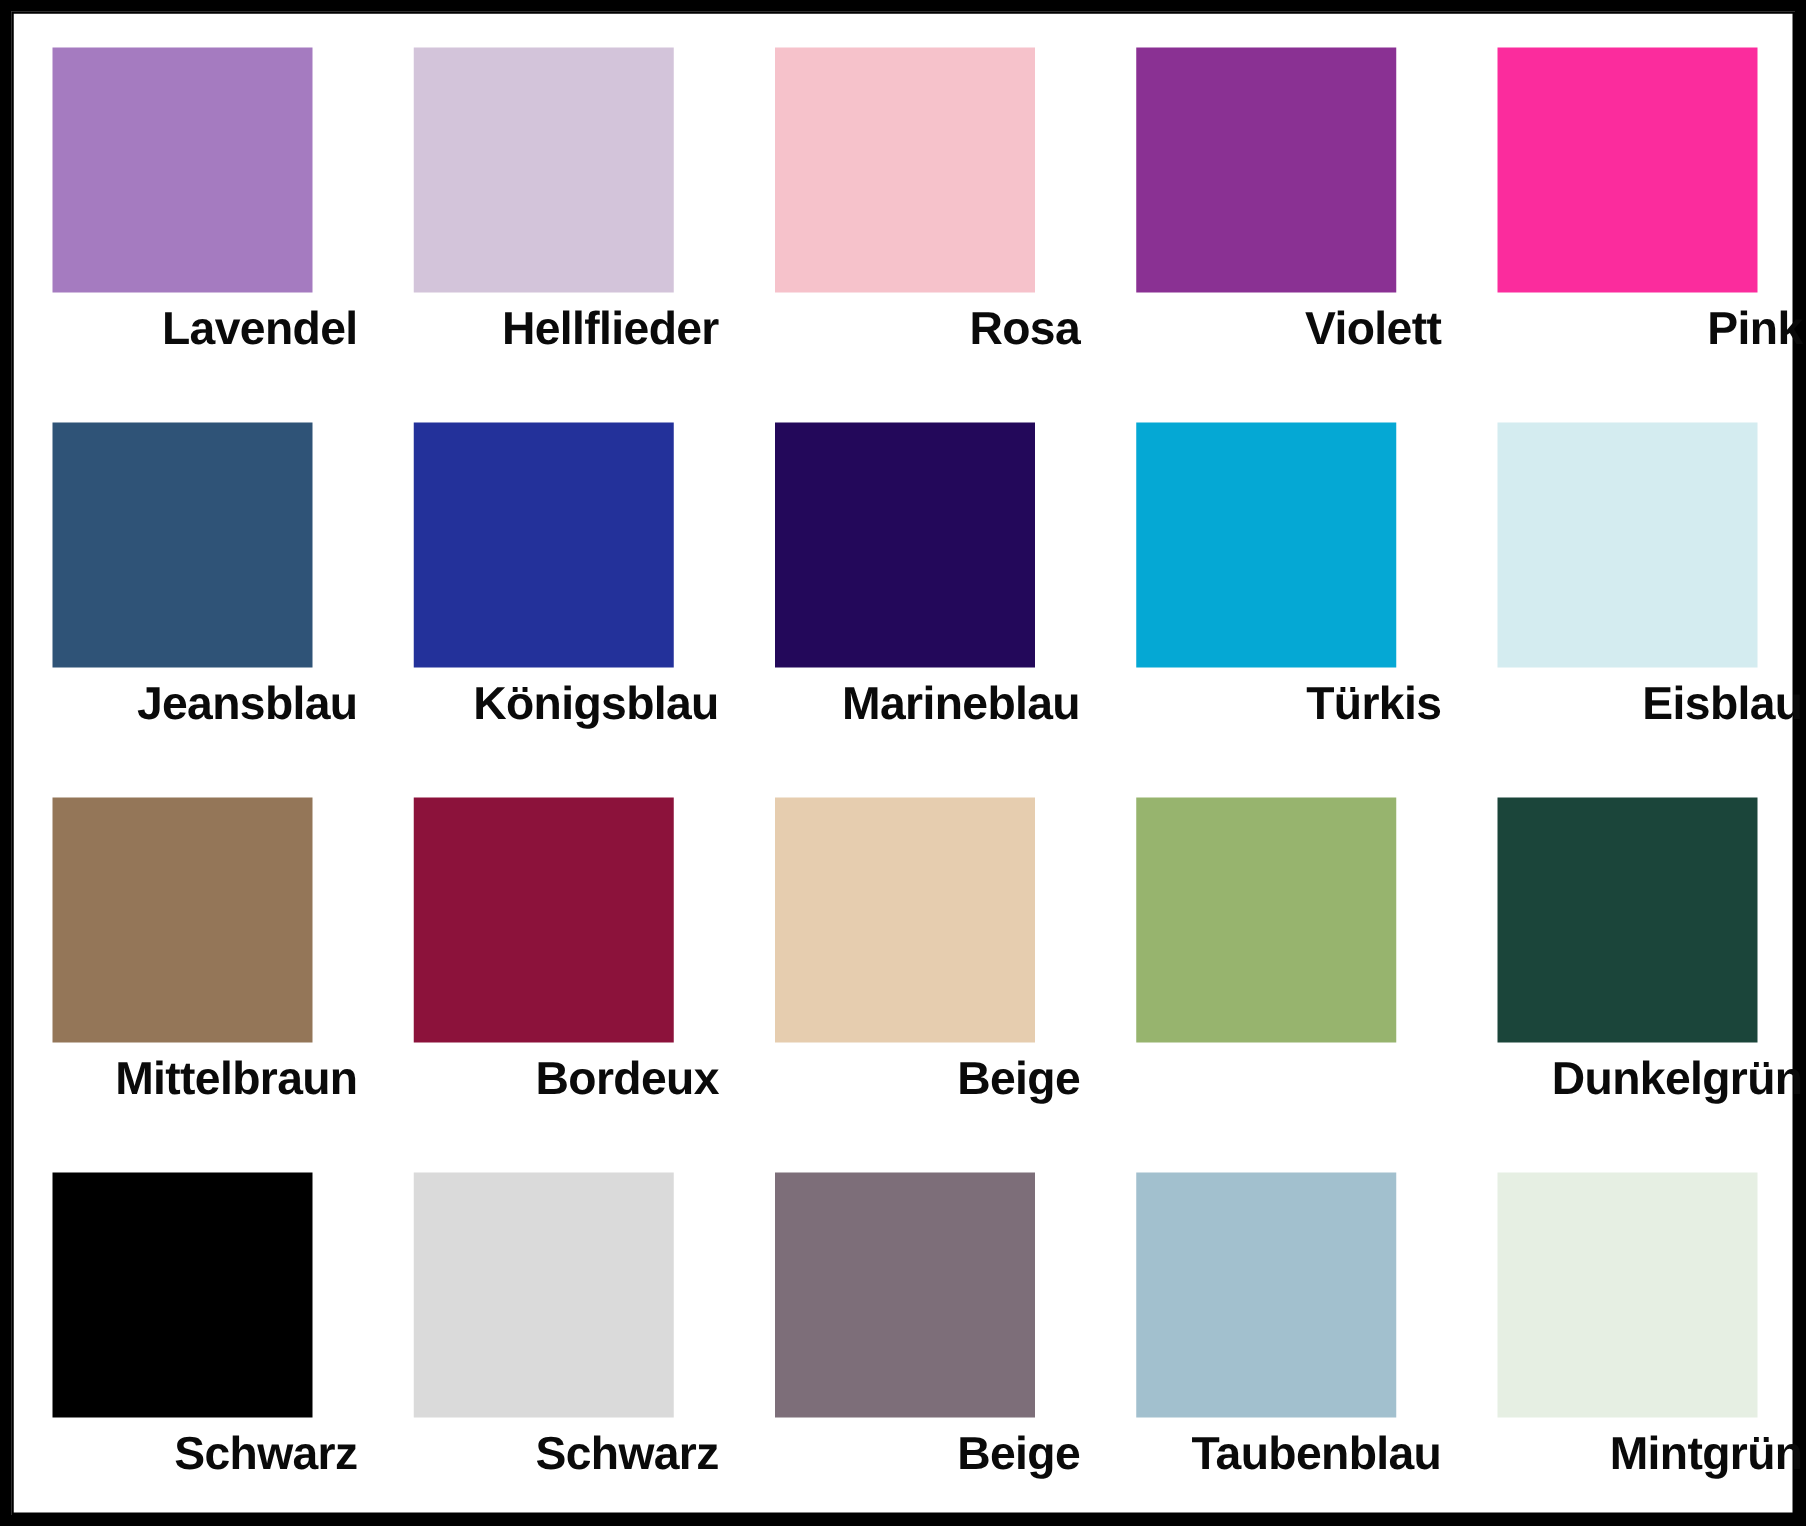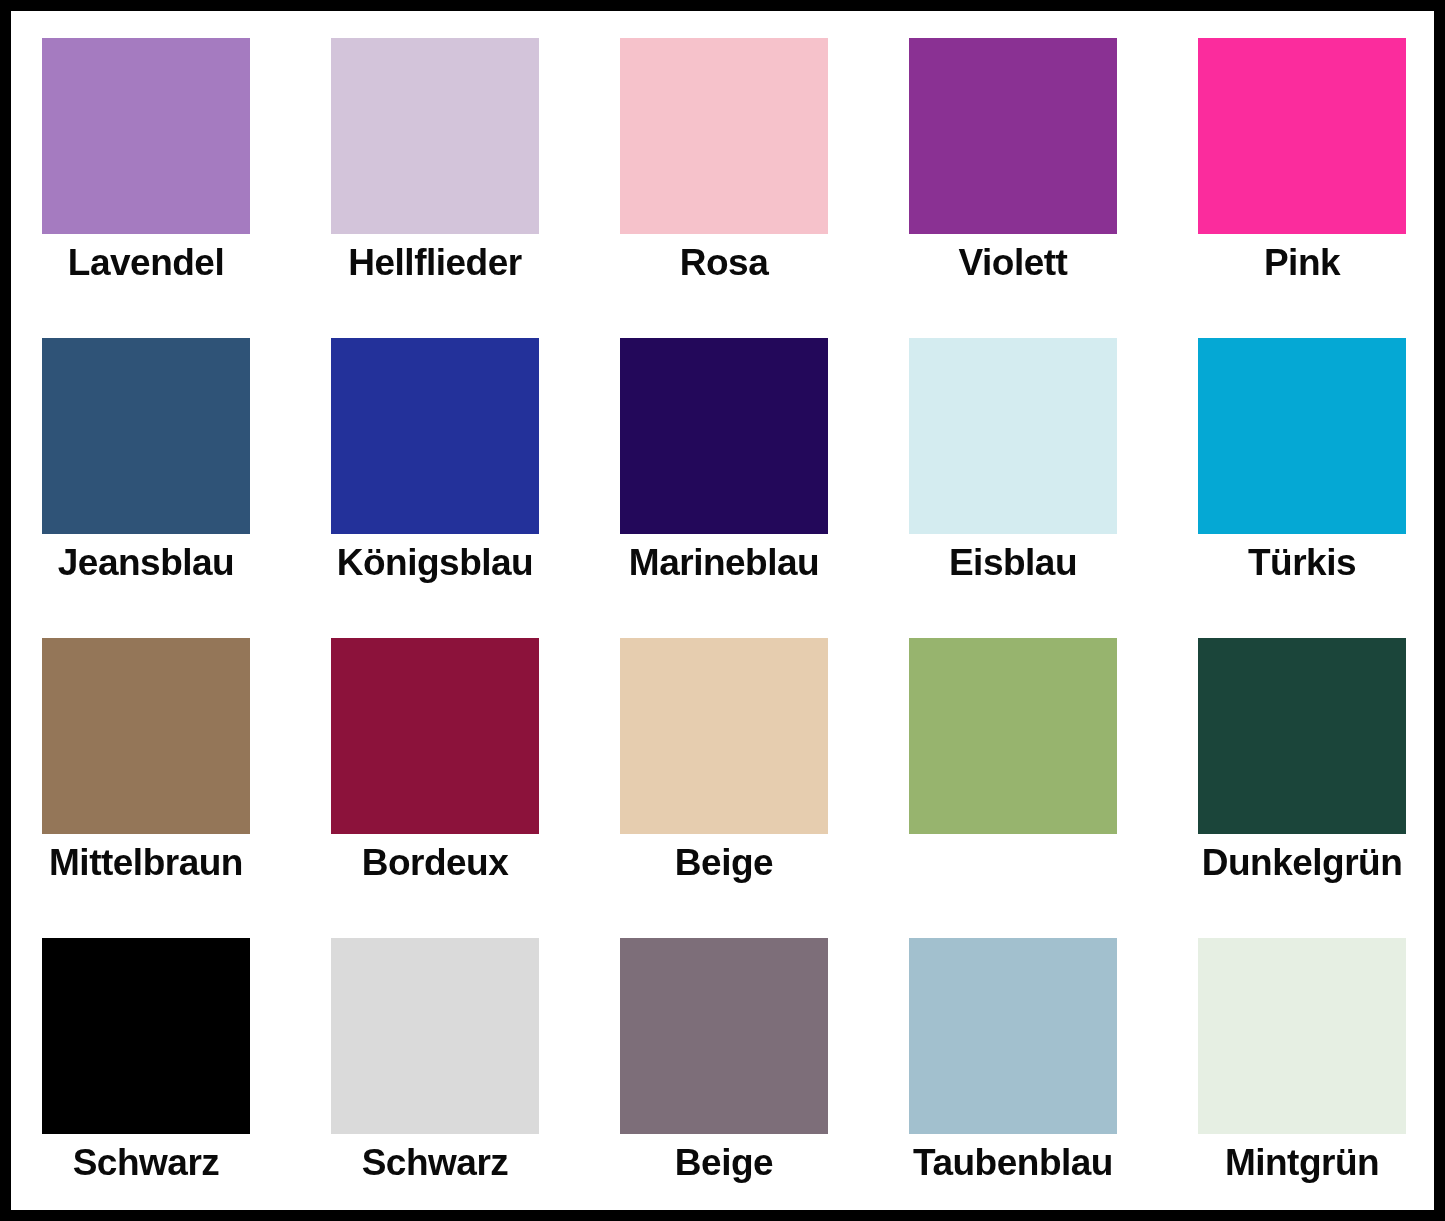--- a/index.html
+++ b/index.html
@@ -64,21 +64,21 @@
     height: 196px;
     display: block;
   }
 
   .swatch-label {
     position: absolute;
     left: 50%;
     transform: translateX(-50%);
     top: 202px;
     width: 280px;
-    text-align: center;
+    text-align: right;
     font-family: "Liberation Sans", "DejaVu Sans", sans-serif;
     font-size: 37px;
     font-weight: bold;
     line-height: 46px;
     color: #0a0a0a;
     letter-spacing: -0.5px;
     white-space: nowrap;
   }
 </style>
 </head>
@@ -118,26 +118,26 @@
     </div>
     <div class="swatch-cell">
       <div class="swatch-chip" style="background-color: rgb(35, 49, 154);"></div>
       <div class="swatch-label">Königsblau</div>
     </div>
     <div class="swatch-cell">
       <div class="swatch-chip" style="background-color: rgb(35, 8, 90);"></div>
       <div class="swatch-label">Marineblau</div>
     </div>
     <div class="swatch-cell">
+      <div class="swatch-chip" style="background-color: rgb(5, 168, 212);"></div>
+      <div class="swatch-label">Türkis</div>
+    </div>
+    <div class="swatch-cell">
       <div class="swatch-chip" style="background-color: rgb(212, 236, 240);"></div>
       <div class="swatch-label">Eisblau</div>
-    </div>
-    <div class="swatch-cell">
-      <div class="swatch-chip" style="background-color: rgb(5, 168, 212);"></div>
-      <div class="swatch-label">Türkis</div>
     </div>
 
     <div class="swatch-cell">
       <div class="swatch-chip" style="background-color: rgb(148, 118, 88);"></div>
       <div class="swatch-label">Mittelbraun</div>
     </div>
     <div class="swatch-cell">
       <div class="swatch-chip" style="background-color: rgb(140, 18, 59);"></div>
       <div class="swatch-label">Bordeux</div>
     </div>

